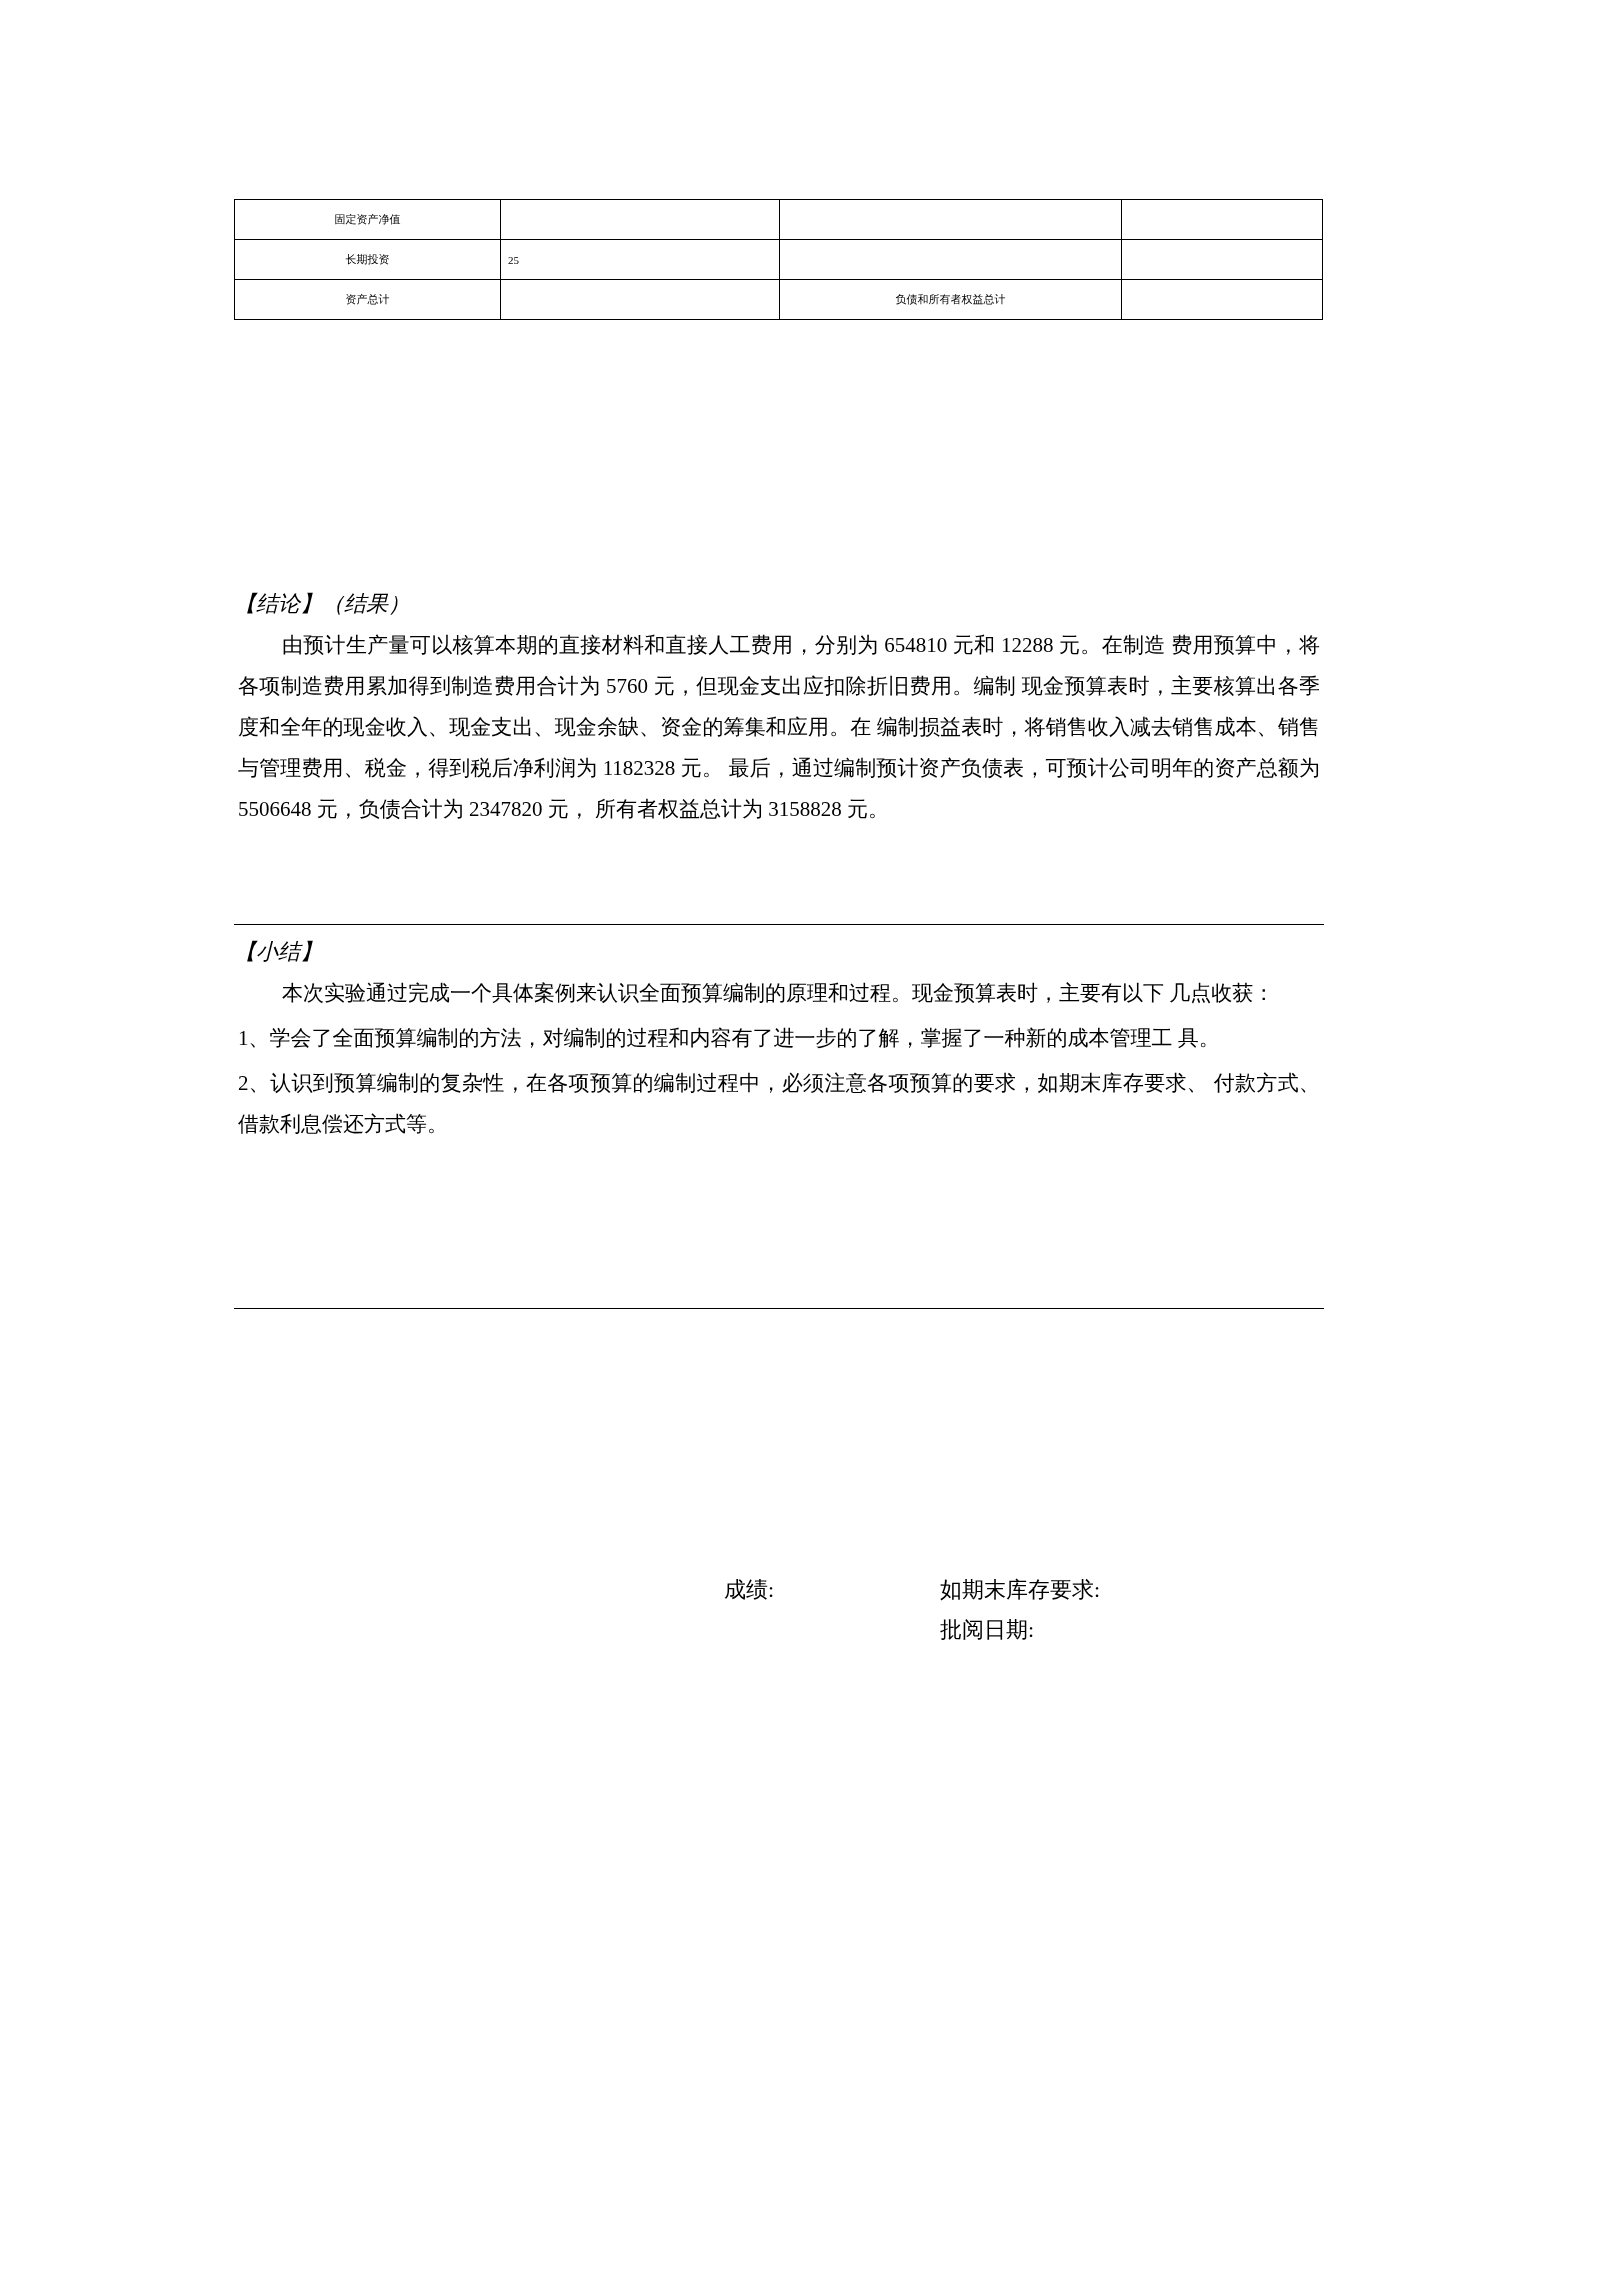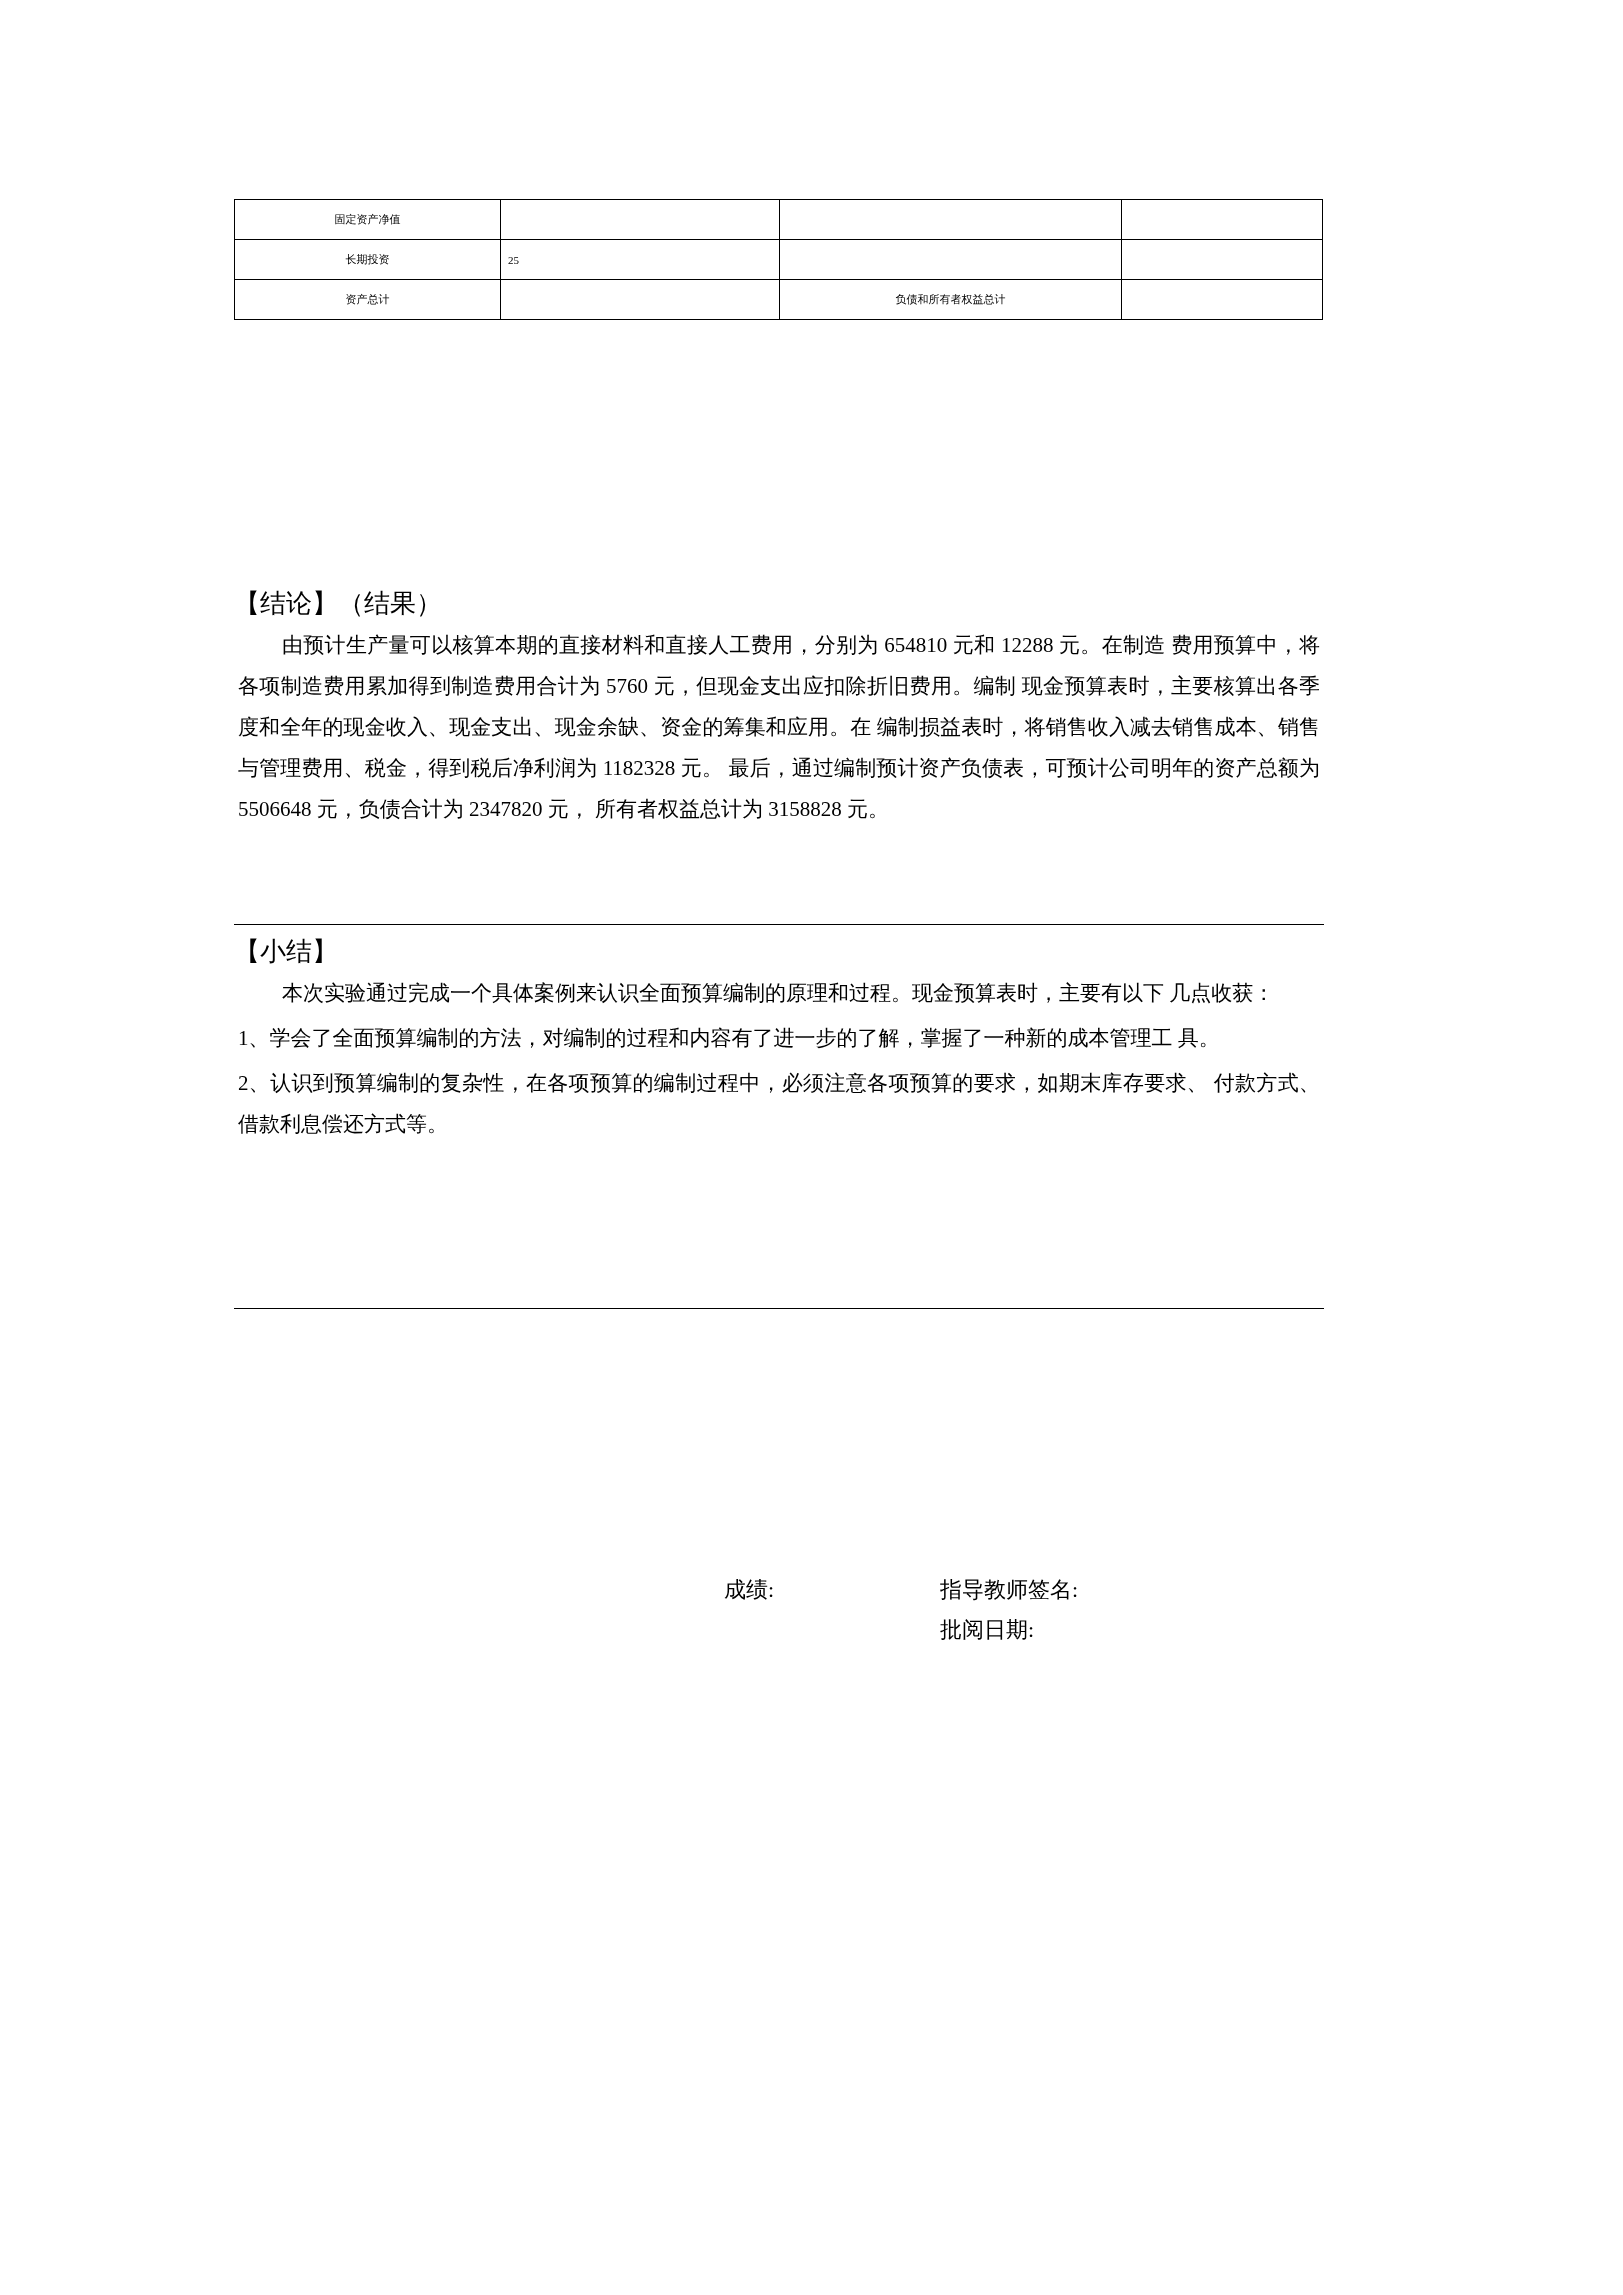--- a/index.html
+++ b/index.html
@@ -57,24 +57,25 @@
   
   .section {
     position: absolute;
     width: 1090px;
   }
   .sec-conclusion { top: 586px; left: 0; }
   .sec-summary    { top: 924px; left: 0; }
   .sec-teacher    { top: 1308px; left: 0; }
 
   .heading {
-    font-size: 26px;
+    font-size: 22px;
     line-height: 35px;
     font-family: "Liberation Serif", "DejaVu Serif", serif;
     margin: 0 0 3.5px 0;
+    font-style: italic;
   }
   .para {
     font-size: 21px;
     line-height: 41px;
     text-align: justify;
     text-justify: inter-ideograph;
     margin: 4px;
     font-family: "Liberation Serif", "DejaVu Serif", serif;
   }
   .indent { text-indent: 44px; }
@@ -153,19 +154,19 @@
       <p class="para">1、学会了全面预算编制的方法，对编制的过程和内容有了进一步的了解，掌握了一种新的成本管理工 具。</p>
       <p class="para">2、认识到预算编制的复杂性，在各项预算的编制过程中，必须注意各项预算的要求，如期末库存要求、 付款方式、借款利息偿还方式等。</p>
     </div>
 
     <div class="section sec-teacher">
       <hr class="rule">
     </div>
 
     <div class="sign-row">
       <span class="sign-score">成绩:</span>
-      <span class="sign-teacher">指导教师签名:</span>
+      <span class="sign-teacher">如期末库存要求:</span>
       <span class="sign-date">批阅日期:</span>
     </div>
 
   </div>
 </div>
 
 
 </body></html>

